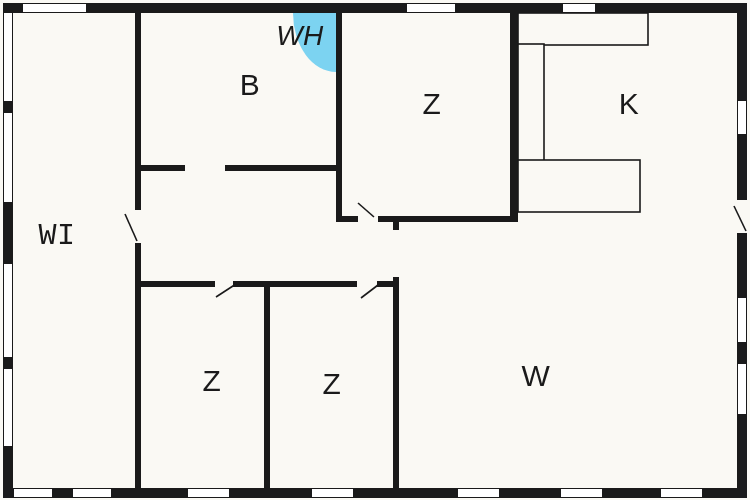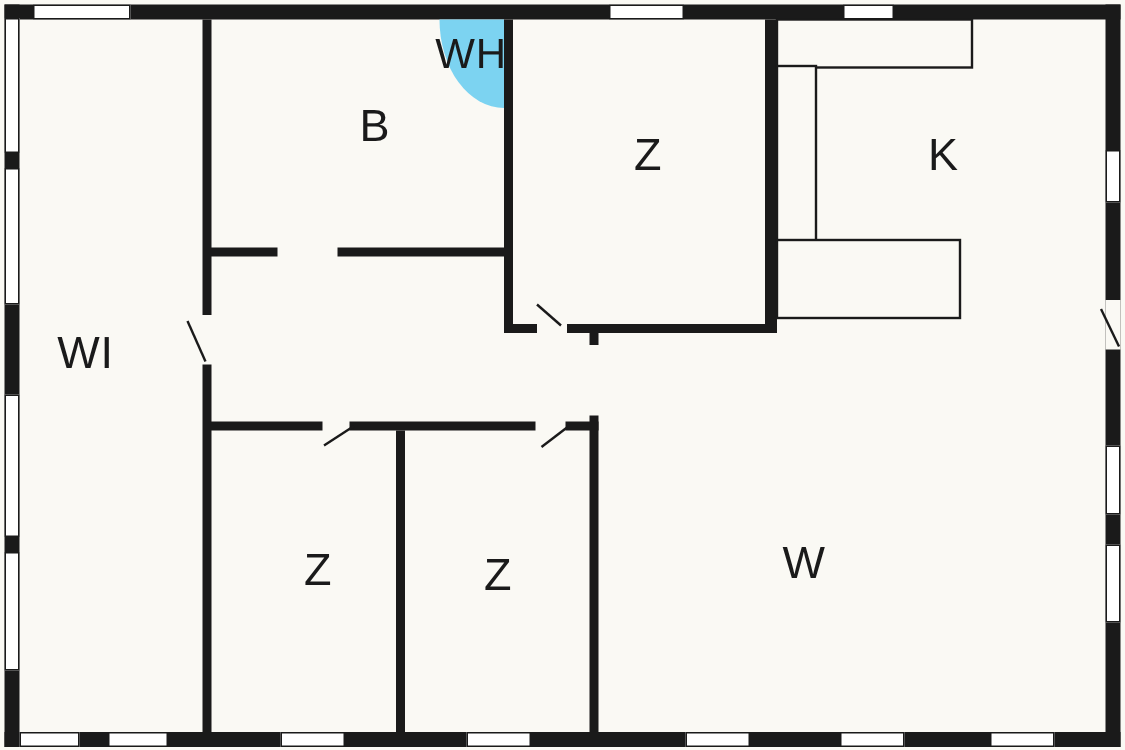--- a/index.html
+++ b/index.html
@@ -101,22 +101,22 @@
     <rect class="counter" x="518" y="13" width="130" height="32"></rect>
     <rect class="counter" x="518" y="44" width="26" height="117"></rect>
     <rect class="counter" x="518" y="160" width="122" height="52"></rect>
     <line class="leaf" x1="125" y1="214" x2="137" y2="241"></line>
     <line class="leaf" x1="358" y1="203" x2="374" y2="217"></line>
     <line class="leaf" x1="216" y1="297" x2="236" y2="284"></line>
     <line class="leaf" x1="361" y1="298" x2="378" y2="285"></line>
     <line class="leaf" x1="734" y1="206" x2="746" y2="231"></line>
   </svg>
 
-  <div class="room-label" style="left:57px;top:236px;">WI</div>
+  <div class="room-label" style="left:57px;top:236px;font-family:Liberation Mono, monospace;">WI</div>
   <div class="room-label" style="left:250px;top:85px;">B</div>
-  <div class="room-label small" style="left:314px;top:36px;">WH</div>
+  <div class="room-label small" style="left:300px;top:36px;font-style:italic;">WH</div>
   <div class="room-label" style="left:432px;top:104px;">Z</div>
   <div class="room-label" style="left:629px;top:104px;">K</div>
   <div class="room-label" style="left:212px;top:381px;">Z</div>
   <div class="room-label" style="left:332px;top:384px;">Z</div>
   <div class="room-label" style="left:536px;top:376px;">W</div>
 
 </div>
 
 </body></html>

